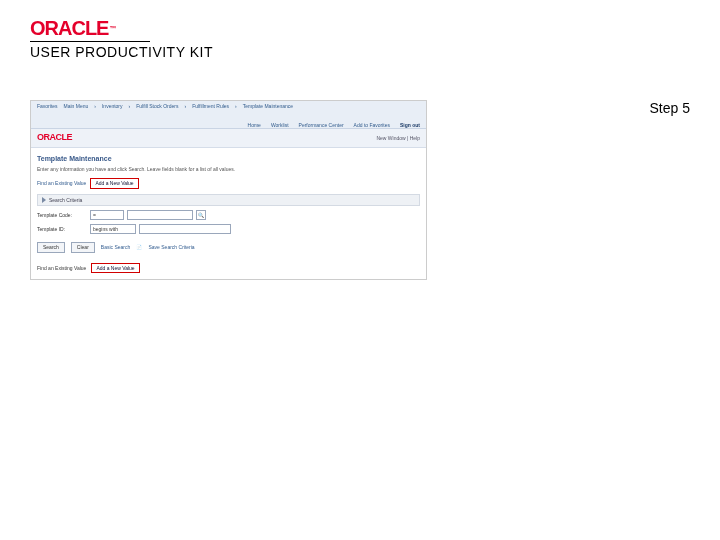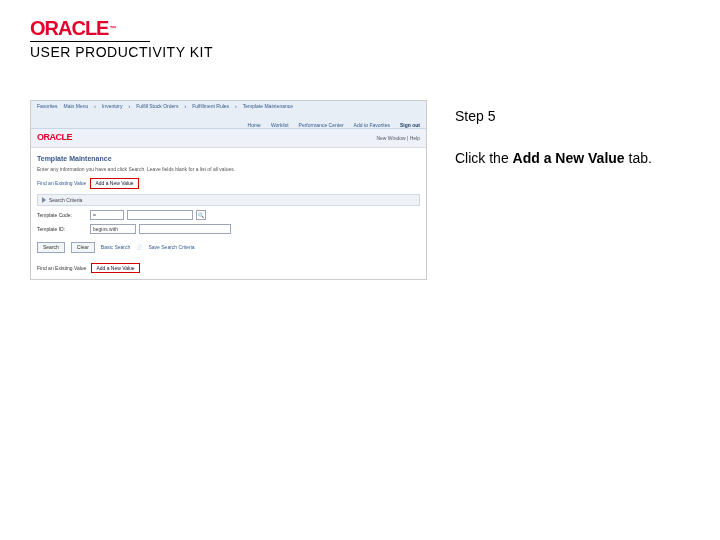--- a/index.html
+++ b/index.html
@@ -7,21 +7,21 @@
   .header-row{display:flex;align-items:flex-start;padding:18px 30px 0 30px;}
   .brand{display:flex;flex-direction:column;}
   .oracle-word{font-family:Arial,Helvetica,sans-serif;font-weight:bold;color:#e4002b;font-size:20px;letter-spacing:-1px;display:flex;align-items:center;line-height:1;}
   .tm{font-size:7px;color:#e4002b;margin-left:1px;vertical-align:top;}
   .brand-line{height:1px;background:#000;margin-top:3px;width:120px;}
   .brand-sub{font-size:14px;color:#000;letter-spacing:0.5px;margin-top:2px;}
   .doc-title{margin-left:auto;font-size:16px;color:#000;}
   .content-row{margin-top:40px;display:flex;padding:0 30px;}
   .shot-col{width:395px;}
   .instr-col{flex:1;padding-left:30px;font-size:14px;color:#000;}
-  .instr-step{margin-top:8px;}
+  .instr-step{margin-top:0;text-align:right;}
   .instr-body{margin-top:26px;}
   .instr-body b{font-weight:bold;}
   
   .shot{width:395px;border:1px solid #ccc;font-size:6px;color:#3a3a3a;line-height:1.3;background:#fff;}
   .app-top{background:#e8eef6;border-bottom:1px solid #c9d4e4;padding:2px 6px 0 6px;height:28px;box-sizing:border-box;display:flex;flex-direction:column;justify-content:space-between;}
   .tnav{display:flex;gap:6px;color:#315b8c;font-size:5px;}
   .tnav span{white-space:nowrap;}
   .tnav2{display:flex;gap:10px;justify-content:flex-end;color:#315b8c;font-size:5px;}
   .tnav2 .last{font-weight:bold;color:#1b3a66;}
   .app-sub{display:flex;align-items:center;padding:3px 6px;background:#eef2f8;border-bottom:1px solid #d5dde9;}
@@ -120,19 +120,16 @@
         <div class="foot-row">
           <span>Find an Existing Value</span>
           <span class="tab-hl">Add a New Value</span>
         </div>
       </div>
     </div>
   </div>
 
   <div class="instr-col">
     <div class="instr-step">Step 5</div>
-    <div class="instr-body">
-      <span>Click the </span><b>Add a New Value</b><span> tab.</span>
-    </div>
   </div>
 </div>
 
 </div>
 
 </body></html>

